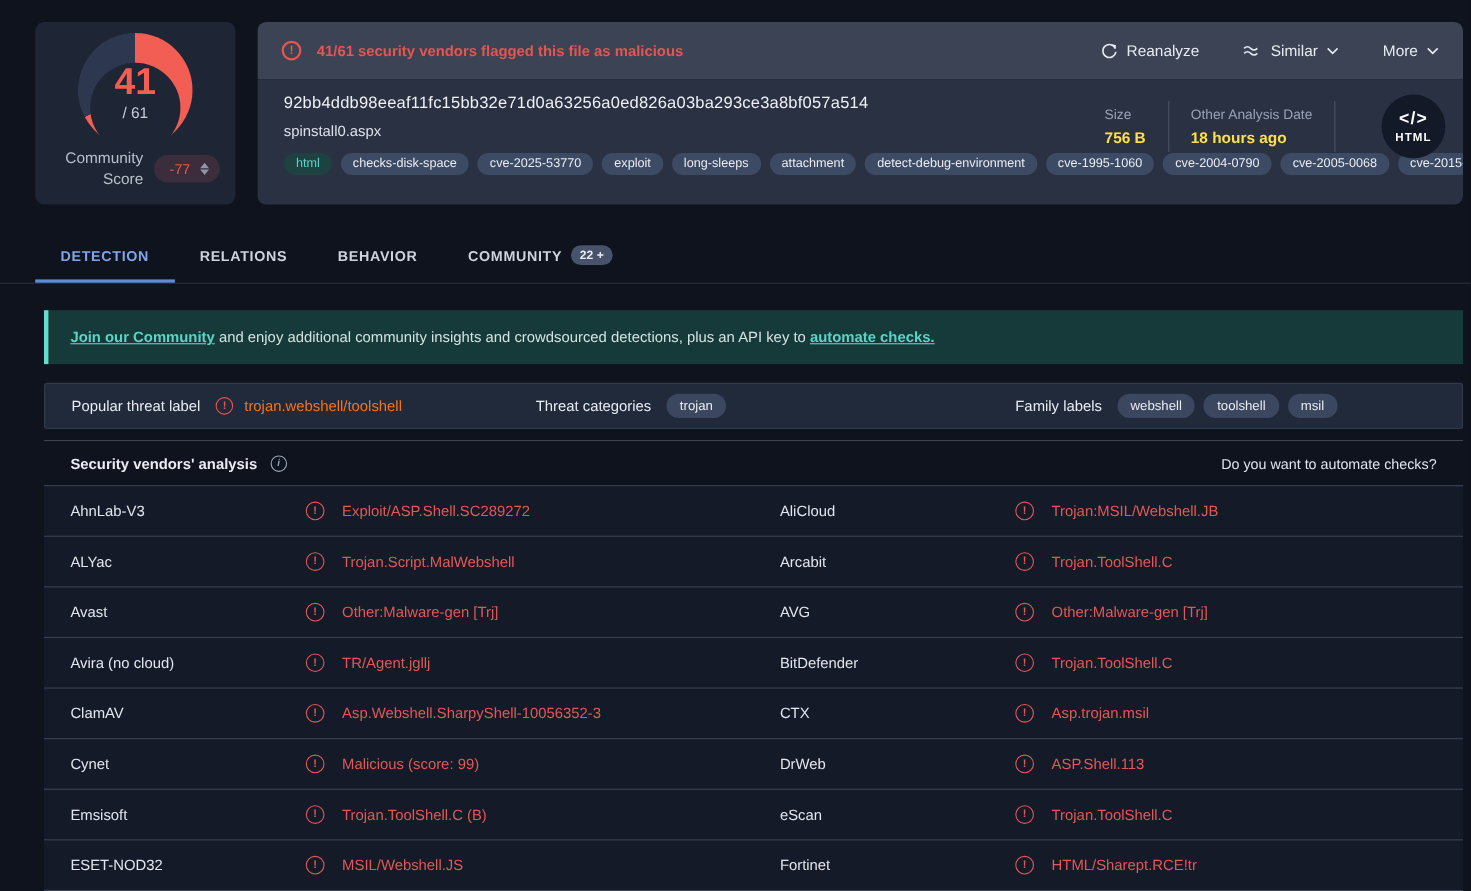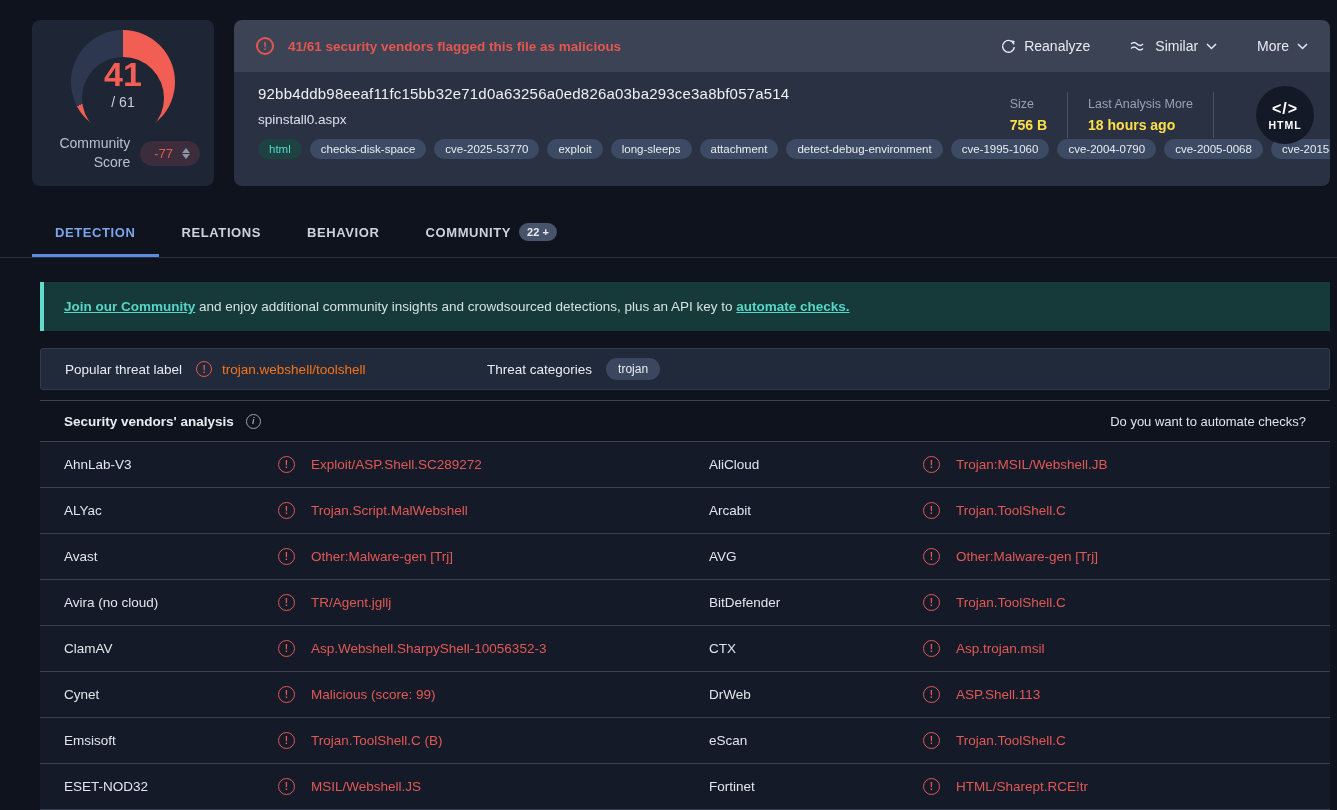--- a/index.html
+++ b/index.html
@@ -167,21 +167,21 @@
         <span class="tag">cve-2005-0068</span>
         <span class="tag">cve-2015-7759</span>
       </div>
     <div class="file-info">
       <div class="info-col">
         <div class="lbl">Size</div>
         <div class="val">756 B</div>
       </div>
       <div class="vdiv"></div>
       <div class="info-col">
-        <div class="lbl">Last Analysis More</div>
+        <div class="lbl">Other Analysis Date</div>
         <div class="val">18 hours ago</div>
       </div>
       <div class="vdiv"></div>
       <div class="ftype-badge">
         <div class="glyph">&lt;/&gt;</div>
         <div class="flabel">HTML</div>
       </div>
     </div>
   </div>
 </div>
@@ -213,20 +213,28 @@
     <span class="tb-title">Popular threat label</span>
     <span class="alert-circle">!</span>
     <span class="threat-label-value">trojan.webshell/toolshell</span>
   </div>
   <div class="tb-group tb-g2">
     <span class="tb-title">Threat categories</span>
     <span class="pill-list" id="cat-pills">
         <span class="mini-pill">trojan</span>
       </span>
   </div>
+  <div class="tb-group">
+    <span class="tb-title">Family labels</span>
+    <span class="pill-list" id="fam-pills">
+        <span class="mini-pill">webshell</span>
+        <span class="mini-pill">toolshell</span>
+        <span class="mini-pill">msil</span>
+      </span>
+  </div>
 </div>
 
 <div class="vendors-header">
   <span class="vh-title">Security vendors' analysis</span>
   <span class="info-circle">i</span>
   <span class="vh-link">Do you want to automate checks?</span>
 </div>
 
 <div class="vendors-table">
     <div class="vrow">

